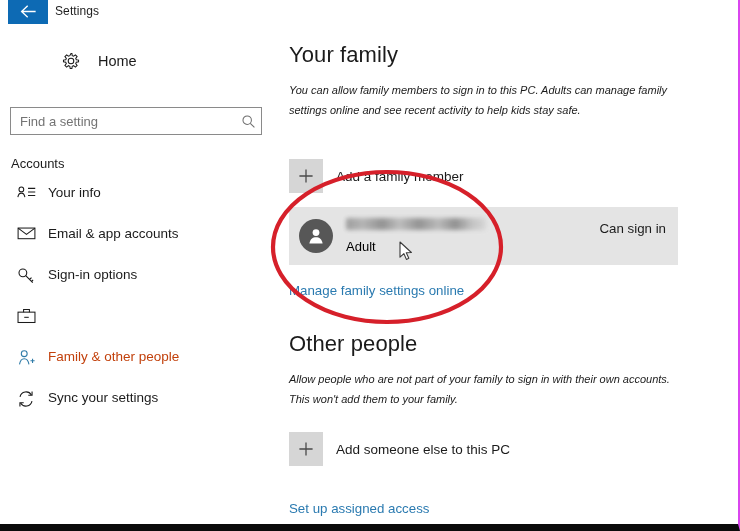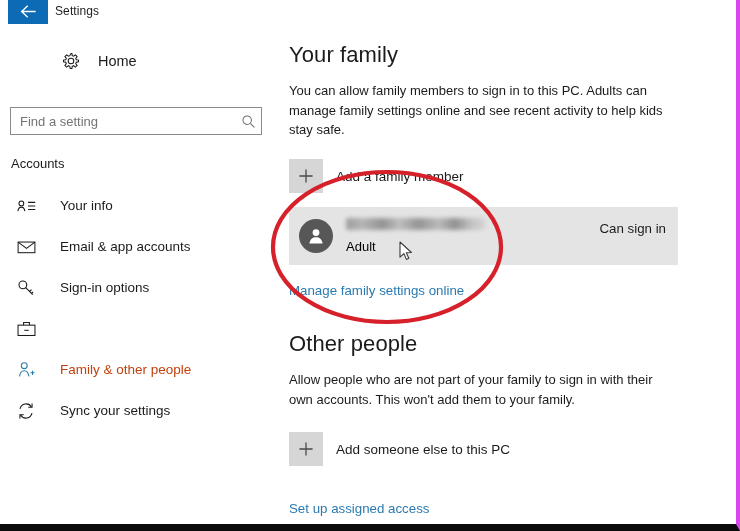--- a/index.html
+++ b/index.html
@@ -12,21 +12,21 @@
     -webkit-font-smoothing: antialiased;
   }
 
   #screen {
     position: relative;
     width: 740px;
     height: 531px;
     background: #ffffff;
     overflow: hidden;
     box-sizing: border-box;
-    border-right: 4px solid #d946ef;
+    border-right: 2px solid #d946ef;
     border-bottom: 7px solid #0b0b0b;
   }
 
   
   .titlebar {
     position: absolute;
     left: 0; top: 0;
     width: 734px;
     height: 25px;
     background: #ffffff;
@@ -116,23 +116,22 @@
 
   .navlist {
     position: absolute;
     left: 0; top: 160px;
     width: 278px;
   }
   .nav-item {
     position: relative;
     height: 41px;
     display: flex;
-    align-items: center;
-    cursor: pointer;
-    gap: 12px;
+    align-items: flex-start;
+    cursor: pointer;
   }
   .nav-item .ico {
     width: 32px;
     margin-left: 10px;
     display: flex;
     justify-content: center;
     align-items: center;
   }
   .nav-item .lbl {
     font-size: 13.5px;
@@ -154,24 +153,25 @@
     position: absolute;
     font-size: 22px;
     font-weight: normal;
     color: #1b1b1b;
     margin: 0;
     letter-spacing: .1px;
     text-align: center;
   }
   .para {
     position: absolute;
-    font-size: 13px;
+    font-size: 11px;
     line-height: 19.5px;
     color: #1b1b1b;
     margin: 0;
+    font-style: italic;
   }
   .addrow {
     position: absolute;
     display: flex;
     align-items: center;
     cursor: pointer;
   }
   .plus-box {
     width: 34px;
     height: 34px;

